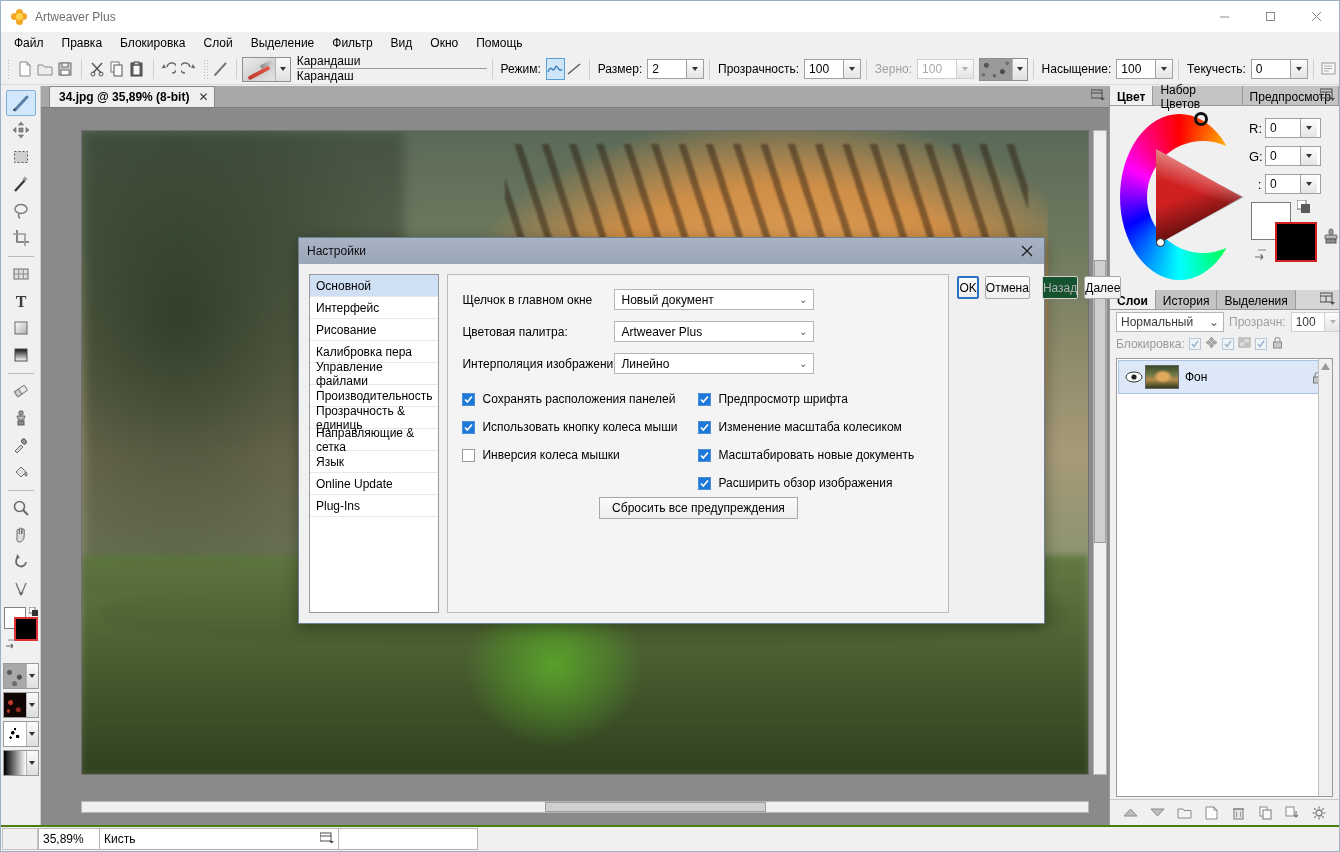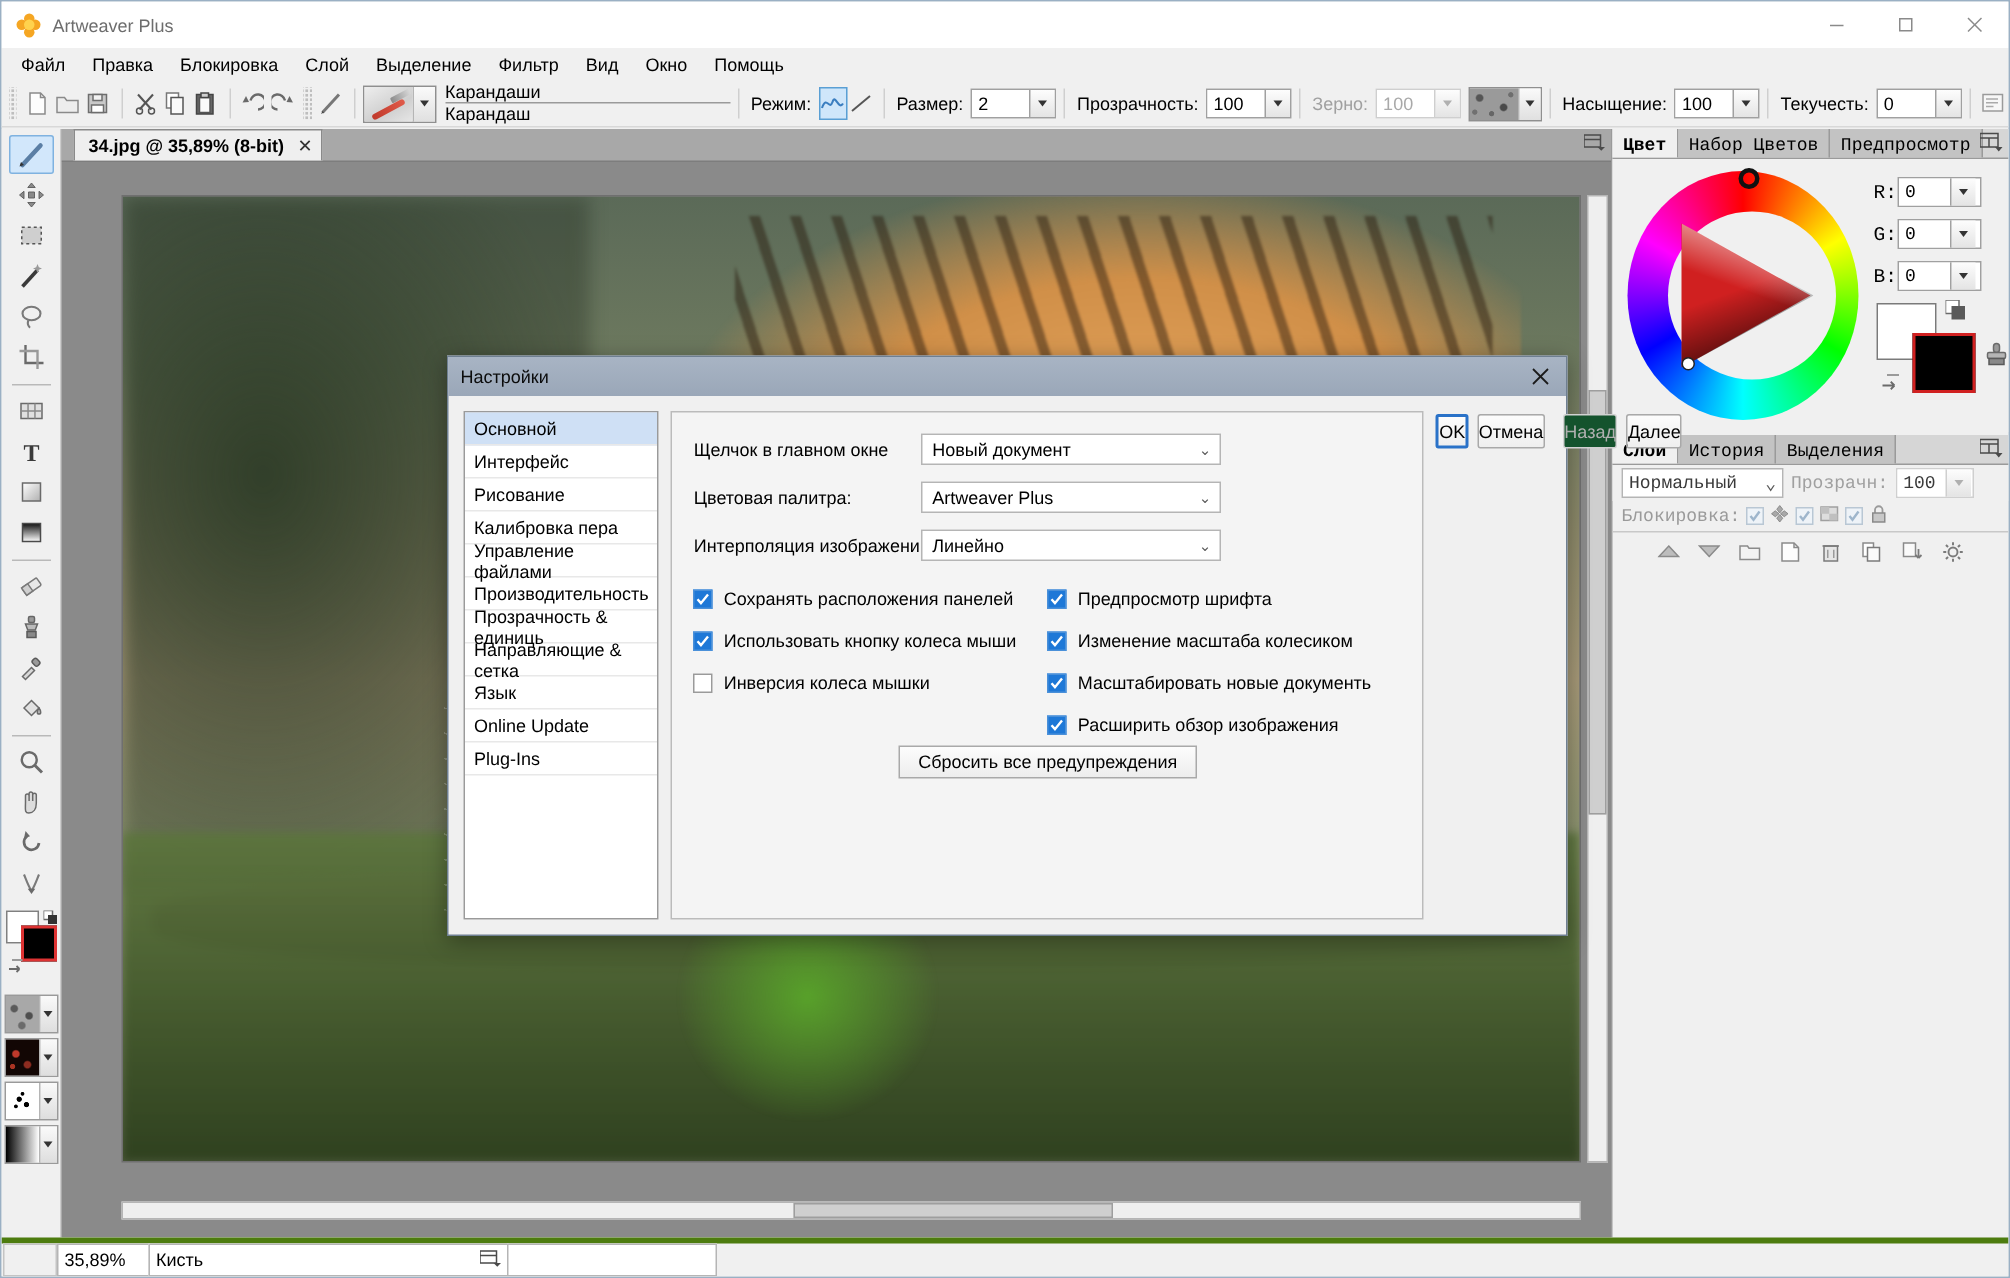--- a/index.html
+++ b/index.html
@@ -230,21 +230,21 @@
     background:#efefef; border:1px solid #b5b5b5;
   }
   .hscroll .thumb { position:absolute; left:46%; width:22%; top:0; bottom:0; background:#cfcfcf; border:1px solid #9e9e9e; }
   .vscroll {
     position:absolute; right:2px; top:22px; bottom:50px; width:14px;
     background:#efefef; border:1px solid #b5b5b5;
   }
   .vscroll .thumb { position:absolute; top:20%; height:44%; left:0; right:0; background:#cfcfcf; border:1px solid #9e9e9e; }
 
   
-  .rightcol { width: 265px; background:#f0f0f0; border-left:1px solid #9a9a9a; display:flex; flex-direction:column;font-family:Liberation Mono, monospace; }
+  .rightcol { width: 230px; background:#f0f0f0; border-left:1px solid #9a9a9a; display:flex; flex-direction:column; }
   .paneltabs {
     height: 20px; background:#d6d6d6; display:flex; align-items:stretch; position:relative;
     border-bottom:1px solid #9a9a9a;
   }
   .ptab {
     padding: 2px 7px 0 7px; font-size:12px; background:#c3c3c3;
     border-right:1px solid #9a9a9a; display:flex; align-items:center;
   }
   .ptab.active { background:#f0f0f0; font-weight:bold; }
   .pmenu { position:absolute; right:3px; top:2px; }
@@ -325,21 +325,21 @@
   .layerrow .lock { width:18px; display:flex; align-items:center; justify-content:center; }
   .layer-vscroll { position:absolute; right:0; top:0; bottom:0; width:14px; background:#efefef; border-left:1px solid #c0c0c0; }
   .layer-vscroll .up, .layer-vscroll .dn { height:14px; display:flex; align-items:center; justify-content:center; }
 
   .layerfoot { height: 26px; display:flex; align-items:center; justify-content:center; gap:9px; border-top:1px solid #c8c8c8; }
   .lfbtn { width:18px; height:18px; display:flex; align-items:center; justify-content:center; }
 
   
   .statusbar {
     position:absolute; left:0; right:0; bottom:0; height:26px; background:#f0f0f0;
-    display:flex; align-items:center; border-top:4px solid #4d7c0f;
+    display:flex; align-items:center; border-top:2px solid #4d7c0f;
   }
   .sb-pad { width: 36px; height: 22px; border:1px solid #c4c4c4; background:#f0f0f0; margin-left:1px; }
   .sb-zoom { width: 62px; height:22px; border:1px solid #b5b5b5; background:#fff; display:flex; align-items:center; padding:0 4px; font-size:12px; }
   .sb-tool { width: 240px; height:22px; border:1px solid #b5b5b5; background:#fff; display:flex; align-items:center; justify-content:space-between; padding:0 4px; font-size:12px; margin-left:-1px; }
   .sb-extra { width: 140px; height:22px; border:1px solid #b5b5b5; background:#fff; margin-left:-1px; }
 
   
   .dialog {
     position:absolute; left:297px; top:236px; width:747px; height:387px;
     background:#f0f0f0; border:1px solid #6e7f91; box-shadow: 0 3px 14px rgba(0,0,0,.35);
@@ -925,20 +925,45 @@
             </svg>
         </span>
         <span>
           <svg width="13" height="13" viewBox="0 0 13 13">
               <path d="M4 6V4a2.5 2.5 0 015 0v2" fill="none" stroke="#9a9a9a" stroke-width="1.2"></path>
               <rect x="2.5" y="6" width="8" height="6" fill="#c8c8c8" stroke="#8a8a8a"></rect>
             </svg>
         </span>
       </div>
 
+      <div class="layerlist">
+        <div class="layerrow">
+          <span class="eye">
+            <svg width="18" height="12" viewBox="0 0 18 12">
+                <ellipse cx="9" cy="6" rx="8" ry="5" fill="#fff" stroke="#333"></ellipse>
+                <circle cx="9" cy="6" r="2.6" fill="#222"></circle>
+              </svg>
+          </span>
+          <span class="thumb"></span>
+          <span class="nm">Фон</span>
+          <span class="lock">
+            <svg width="13" height="13" viewBox="0 0 13 13">
+                <path d="M4 6V4a2.5 2.5 0 015 0v2" fill="none" stroke="#8a8a8a" stroke-width="1.2"></path>
+                <rect x="2.5" y="6" width="8" height="6" fill="#c8c8c8" stroke="#7a7a7a"></rect>
+              </svg>
+          </span>
+        </div>
+        <div class="layer-vscroll">
+          <div class="up">
+            <svg width="9" height="7" viewBox="0 0 9 7">
+                <path d="M4.5 0L9 7H0z" fill="#9a9a9a"></path>
+              </svg>
+          </div>
+        </div>
+      </div>
 
       <div class="layerfoot">
         <span class="lfbtn">
           <svg width="15" height="11" viewBox="0 0 15 11">
               <path d="M7.5 2L14 9H1z" fill="#bdbdbd" stroke="#8a8a8a"></path>
             </svg>
         </span>
         <span class="lfbtn">
           <svg width="15" height="11" viewBox="0 0 15 11">
               <path d="M7.5 9L1 2h13z" fill="#bdbdbd" stroke="#8a8a8a"></path>

